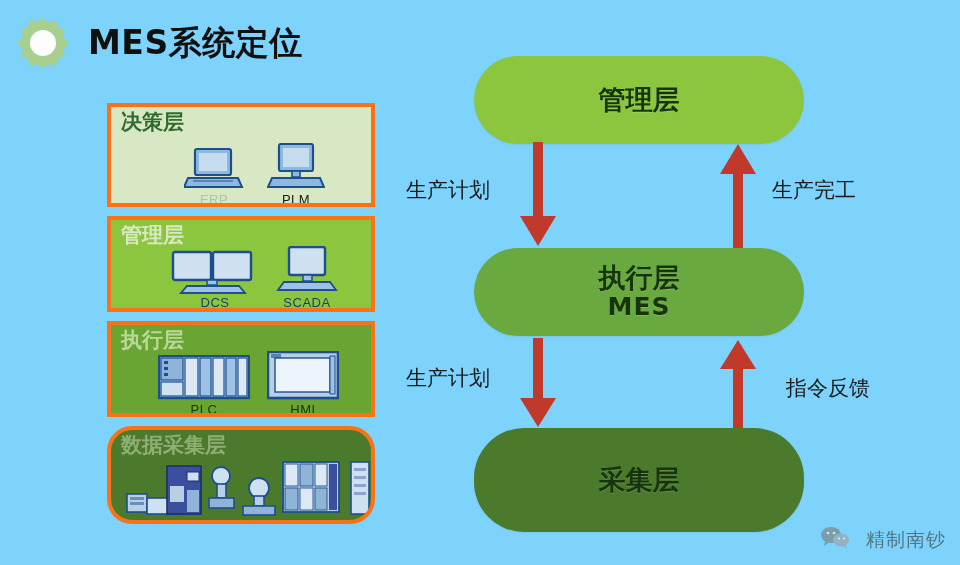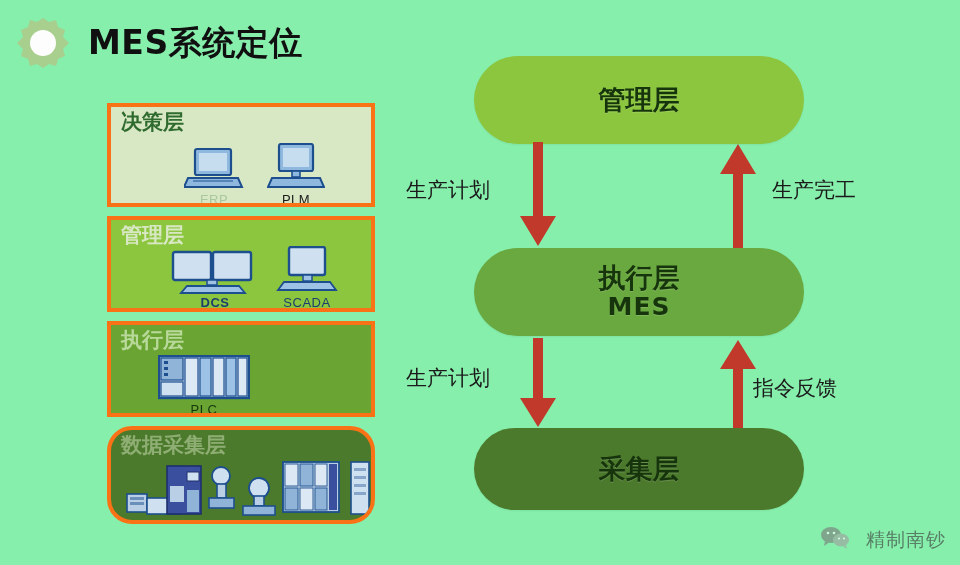--- a/index.html
+++ b/index.html
@@ -3,21 +3,21 @@
 <meta charset="utf-8">
 <style>
   html,body{margin:0;padding:0;}
   body{
     width:960px;height:565px;
     background:#ffffff;
     font-family:"Liberation Sans","DejaVu Sans",sans-serif;
     overflow:hidden;
     position:relative;
   }
-  #root{position:absolute;inset:0;background:#86efac;}
+  #root{position:absolute;inset:0;background:#7dd3fc;}
 
   
   .title-bar{position:absolute;left:12px;top:14px;display:flex;align-items:center;gap:14px;}
   .gear-wrap{width:62px;height:56px;display:block;}
   .title-text{
     font-size:33px;font-weight:bold;color:#101010;letter-spacing:0.5px;
     font-family:"DejaVu Sans","Liberation Sans",sans-serif;
     white-space:nowrap;line-height:1;
   }
 
@@ -120,21 +120,21 @@
           <div class="dev-label" style="color:#1a1a1a;text-align:center;">PLM</div>
         </div>
 
       </div>
     </div>
 
     <div class="layer" style="height:96px;background:#8cc63e;">
       <span class="layer-title" style="color:#d9e8c4;">管理层</span>
       <div class="devices">
 
-        <div class="dev" style="left:56px;top:32px;width:96px;font-weight:bold;">
+        <div class="dev" style="left:56px;top:32px;width:96px;">
           <svg width="92" height="44" viewBox="0 0 92 44">
             <rect x="4" y="2" width="38" height="28" rx="2" fill="#cfe0f0" stroke="#1d4f8f" stroke-width="2.4"></rect>
             <rect x="44" y="2" width="38" height="28" rx="2" fill="#cfe0f0" stroke="#1d4f8f" stroke-width="2.4"></rect>
             <rect x="38" y="30" width="10" height="5" fill="#9dc2e6" stroke="#1d4f8f" stroke-width="1.5"></rect>
             <path d="M18 36 L70 36 L76 43 L12 43 Z" fill="#9dc2e6" stroke="#1d4f8f" stroke-width="1.8"></path>
           </svg>
           <div class="dev-label" style="color:#1d3f6e;">DCS</div>
         </div>
 
         <div class="dev" style="left:158px;top:28px;width:76px;">
@@ -163,20 +163,29 @@
             <rect x="55" y="3" width="11" height="38" fill="#dce9f5" stroke="#1d4f8f" stroke-width="1.2"></rect>
             <rect x="68" y="3" width="10" height="38" fill="#9dc2e6" stroke="#1d4f8f" stroke-width="1.2"></rect>
             <rect x="80" y="3" width="9" height="38" fill="#dce9f5" stroke="#1d4f8f" stroke-width="1.2"></rect>
             <rect x="6" y="6" width="4" height="3" fill="#1d4f8f"></rect>
             <rect x="6" y="12" width="4" height="3" fill="#1d4f8f"></rect>
             <rect x="6" y="18" width="4" height="3" fill="#1d4f8f"></rect>
           </svg>
           <div class="dev-label" style="color:#16350c;">PLC</div>
         </div>
 
+        <div class="dev" style="left:152px;top:28px;width:80px;">
+          <svg width="72" height="50" viewBox="0 0 72 50">
+            <rect x="1" y="1" width="70" height="46" fill="#b9cfe6" stroke="#1d4f8f" stroke-width="2.6"></rect>
+            <rect x="8" y="7" width="55" height="34" fill="#eef4fb" stroke="#1d4f8f" stroke-width="1.4"></rect>
+            <rect x="4" y="3" width="10" height="4" fill="#1d4f8f" opacity="0.6"></rect>
+            <rect x="63" y="5" width="5" height="38" fill="#9dc2e6" stroke="#1d4f8f" stroke-width="1"></rect>
+          </svg>
+          <div class="dev-label" style="color:#16350c;">HMI</div>
+        </div>
 
       </div>
     </div>
 
     <div class="layer" style="height:98px;background:#4c7a2c;border-radius:25px;">
       <span class="layer-title" style="color:#8fae74;">数据采集层</span>
       <div class="devices">
         <svg width="250" height="62" viewBox="0 0 250 62" style="position:absolute;left:14px;top:32px;">
 
           <g>
@@ -235,21 +244,21 @@
       <span class="node-label">管理层</span>
     </div>
 
     <div class="node" style="top:192px;height:88px;background:#6aa93f;">
       <span class="node-label">
         <span>执行层</span>
         <span class="sub">MES</span>
       </span>
     </div>
 
-    <div class="node" style="top:372px;height:82px;background:#4c7a2c;">
+    <div class="node" style="top:372px;height:104px;background:#4c7a2c;">
       <span class="node-label">采集层</span>
     </div>
 
     <div class="arrow" style="left:42px;top:86px;">
       <svg width="44" height="108" viewBox="0 0 44 108">
         <path d="M17 0 L27 0 L27 74 L40 74 L22 104 L4 74 L17 74 Z" fill="#c0392b"></path>
       </svg>
     </div>
     <span class="arrow-label" style="left:-68px;top:124px;font-family:Liberation Serif, serif;">生产计划</span>
 
@@ -265,21 +274,21 @@
         <path d="M17 0 L27 0 L27 60 L40 60 L22 89 L4 60 L17 60 Z" fill="#c0392b"></path>
       </svg>
     </div>
     <span class="arrow-label" style="left:-68px;top:312px;">生产计划</span>
 
     <div class="arrow" style="left:242px;top:282px;">
       <svg width="44" height="92" viewBox="0 0 44 92">
         <path d="M22 2 L40 31 L27 31 L27 90 L17 90 L17 31 L4 31 Z" fill="#c0392b"></path>
       </svg>
     </div>
-    <span class="arrow-label" style="left:279px;top:322px;">指令反馈</span>
+    <span class="arrow-label" style="left:312px;top:322px;">指令反馈</span>
 
   </div>
 
   <div class="watermark">
     <span>
       <svg width="30" height="24" viewBox="0 0 30 24">
         <ellipse cx="11" cy="10" rx="10" ry="8" fill="#7b7b7b"></ellipse>
         <path d="M5 16 L4 21 L9 17.5 Z" fill="#7b7b7b"></path>
         <ellipse cx="21" cy="15" rx="8" ry="6.5" fill="#a0a0a0"></ellipse>
         <path d="M26 20 L27 24 L23 21.5 Z" fill="#a0a0a0"></path>

